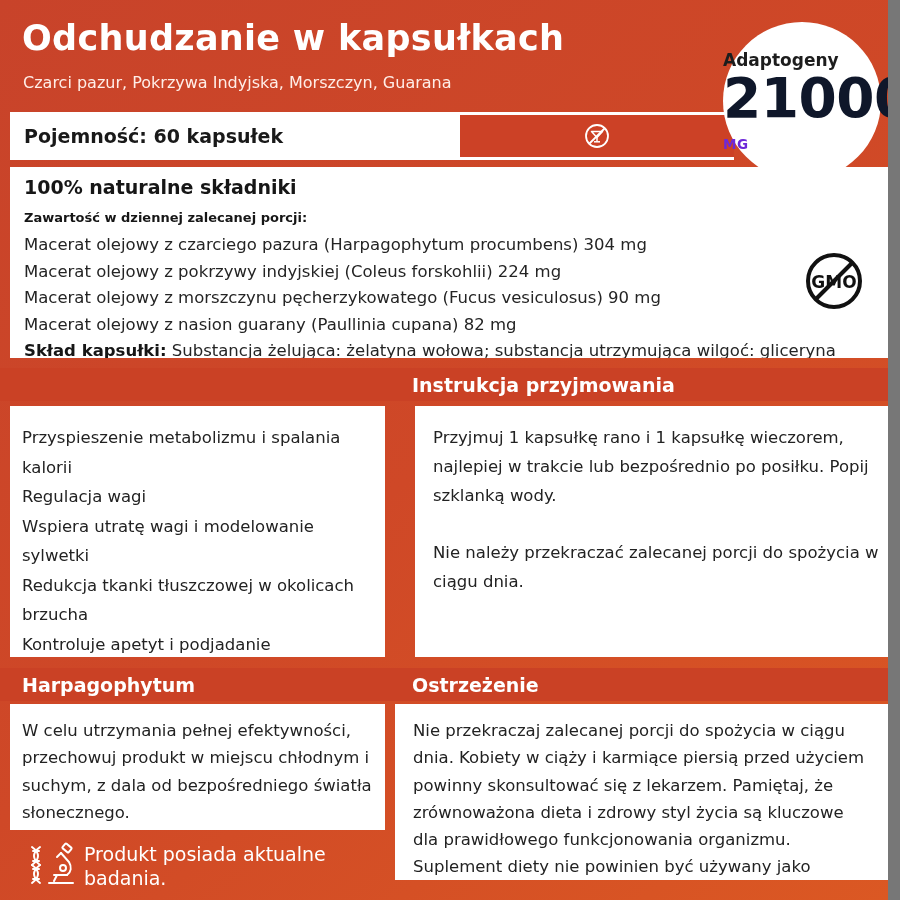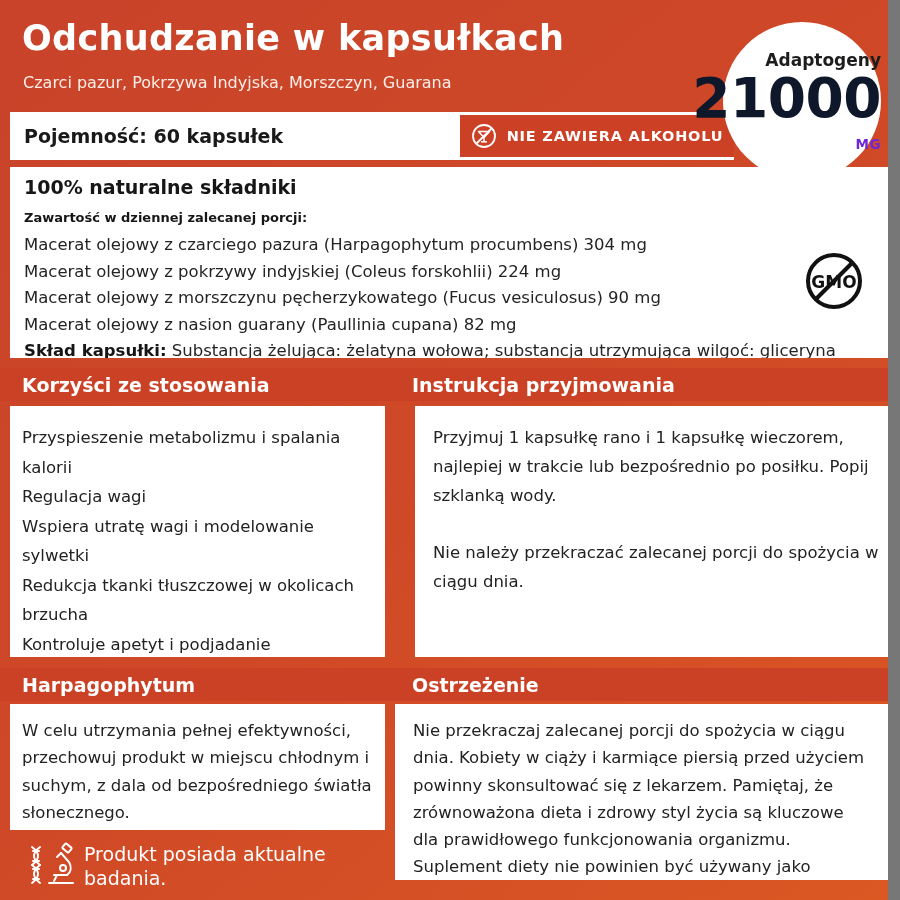--- a/index.html
+++ b/index.html
@@ -12,21 +12,21 @@
   .subtitle{position:absolute;left:23px;top:73px;font-size:16px;color:#ffeee8;}
 
   .cap-bar{position:absolute;left:10px;top:112px;width:724px;height:48px;background:#fff;}
   .cap-text{position:absolute;left:14px;top:0;height:48px;display:flex;align-items:center;
     font-size:19px;font-weight:700;color:#191919;}
   .no-alcohol{position:absolute;left:450px;top:3px;bottom:3px;right:0;background:#cc4126;
     display:flex;align-items:center;justify-content:center;gap:10px;}
   .no-alcohol span{font-size:14.5px;font-weight:700;color:#fff;letter-spacing:.8px;}
 
   .badge{position:absolute;left:723px;top:22px;width:158px;height:158px;border-radius:50%;
-    background:#fff;z-index:6;display:flex;flex-direction:column;align-items:flex-end;justify-content:center;}
+    background:#fff;z-index:6;display:flex;flex-direction:column;align-items:flex-start;justify-content:center;}
   .badge .b1{font-size:17px;font-weight:800;color:#1d1d1d;}
   .badge .b2{font-size:55px;font-weight:800;color:#0f172a;line-height:1.05;letter-spacing:-.5px;}
   .badge .b3{font-size:13.5px;font-weight:800;color:#6d28d9;letter-spacing:.5px;margin-top:8px;}
 
   .panel{position:absolute;left:10px;top:167px;width:880px;height:191px;background:#fff;
     box-sizing:border-box;padding:8px 14px 0 14px;overflow:hidden;}
   .natural{font-size:19px;font-weight:700;color:#161616;line-height:24px;margin-bottom:5px;}
   .serving{font-size:13px;font-weight:700;color:#161616;line-height:28px;}
   .ing-line{font-size:16.5px;color:#242424;line-height:26.6px;}
   .ing-line b{color:#161616;}
@@ -65,21 +65,20 @@
     <div class="no-alcohol">
       <span style="display:flex;">
         <svg width="26" height="26" viewBox="0 0 26 26">
           <circle cx="13" cy="13" r="11" fill="none" stroke="#fff" stroke-width="1.8"></circle>
           <path d="M7.5 8.5 L18.5 8.5 L13 14.5 Z" fill="none" stroke="#fff" stroke-width="1.5" stroke-linejoin="round"></path>
           <line x1="13" y1="14.5" x2="13" y2="18.5" stroke="#fff" stroke-width="1.5"></line>
           <line x1="10" y1="18.8" x2="16" y2="18.8" stroke="#fff" stroke-width="1.5"></line>
           <line x1="5.5" y1="20.5" x2="20.5" y2="5.5" stroke="#fff" stroke-width="1.8"></line>
         </svg>
       </span>
-      <span>NIE ZAWIERA ALKOHOLU</span>
     </div>
   </div>
 
   <div class="badge">
     <div class="b1">Adaptogeny</div>
     <div class="b2">21000</div>
     <div class="b3">MG</div>
   </div>
 
   <div class="panel">
@@ -96,21 +95,20 @@
     <div class="gmo">
       <svg width="60" height="60" viewBox="0 0 60 60">
         <circle cx="30" cy="30" r="26" fill="none" stroke="#111" stroke-width="4"></circle>
         <text x="30" y="37" text-anchor="middle" font-family="DejaVu Sans, sans-serif" font-size="17" font-weight="bold" fill="#111">GMO</text>
         <line x1="11" y1="49" x2="49" y2="11" stroke="#111" stroke-width="4"></line>
       </svg>
     </div>
   </div>
 
   <div class="band r1">
-    <div class="band-title l">Korzyści ze stosowania</div>
     <div class="band-title r">Instrukcja przyjmowania</div>
   </div>
 
   <div class="wbox box-benefits">
     <div class="body-line">Przyspieszenie metabolizmu i spalania kalorii</div>
     <div class="body-line">Regulacja wagi</div>
     <div class="body-line">Wspiera utratę wagi i modelowanie sylwetki</div>
     <div class="body-line">Redukcja tkanki tłuszczowej w okolicach brzucha</div>
     <div class="body-line">Kontroluje apetyt i podjadanie</div>
   </div>

